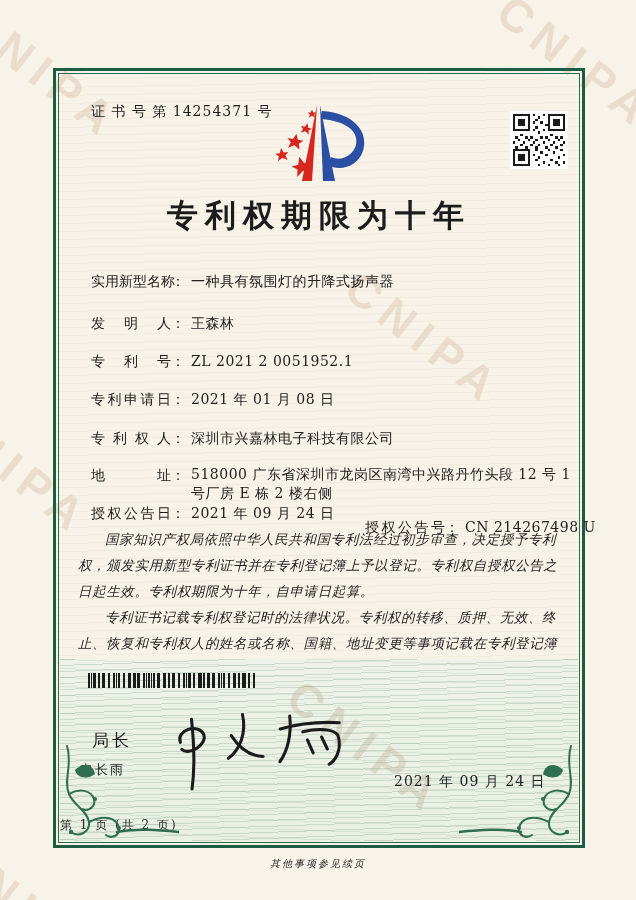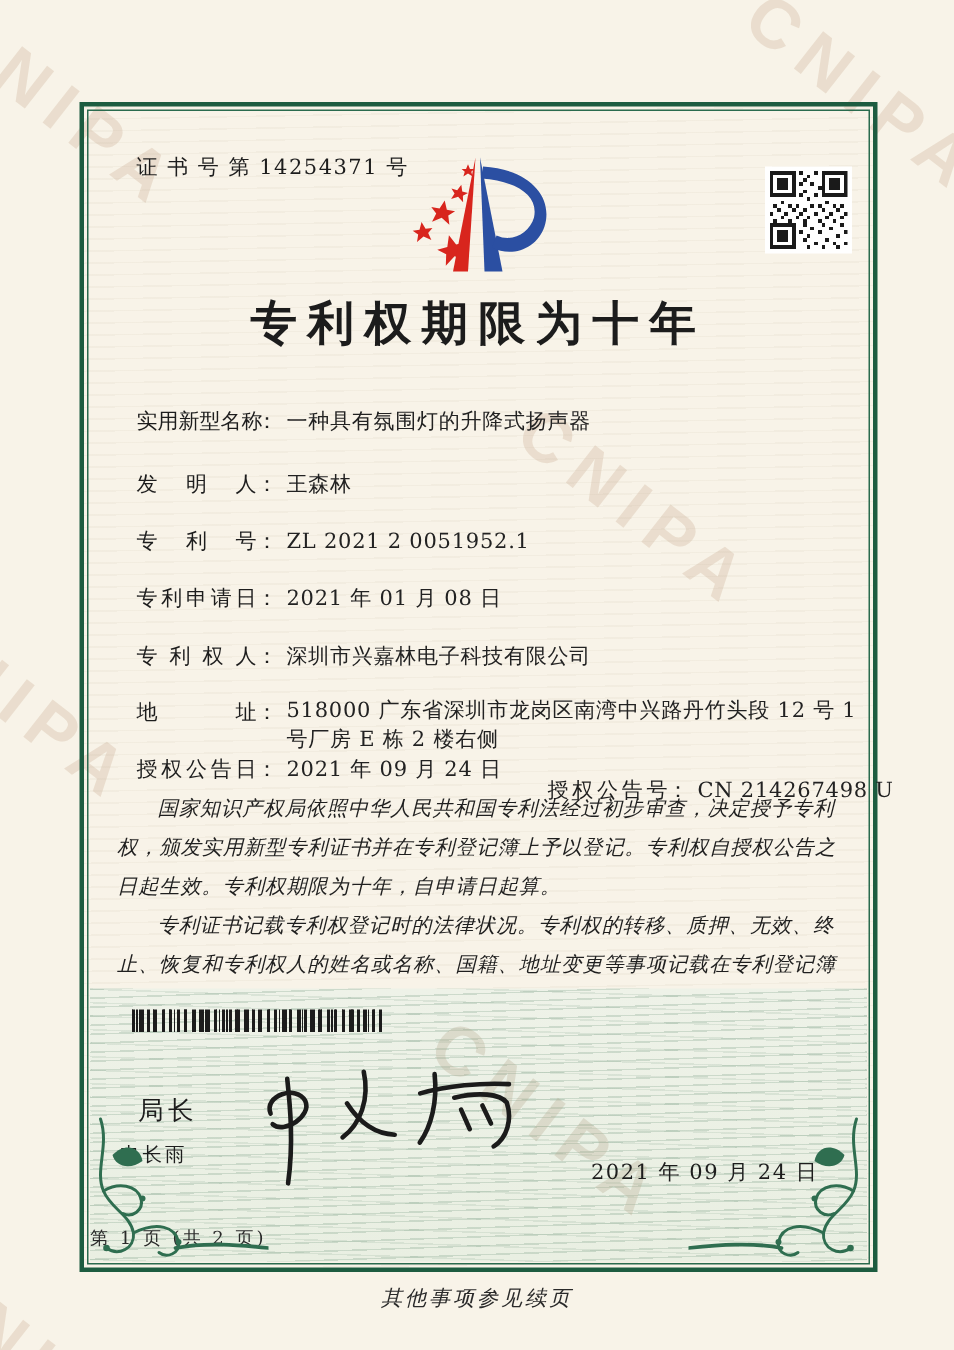--- a/index.html
+++ b/index.html
@@ -88,21 +88,21 @@
   .signer-name  { position:absolute; left:20px; top:102px; font-size:13px; letter-spacing:2px; color:#1d1d1d; }
   .signature { position:absolute; left:90px; top:40px; width:215px; height:95px; transform:rotate(-3deg); }
   .issue-date { position:absolute; left:334px; top:114px; font-size:14px; letter-spacing:1px; color:#1d1d1d; }
   .page-indicator { position:absolute; left:0; top:158px; width:100%; font-size:12px; letter-spacing:2px; color:#2a2a2a; }
   .ornament { position:absolute; bottom:0; width:120px; height:97px; }
   .orn-left  { left:-1px; }
   .orn-right { right:-1px; transform:scaleX(-1); }
   
   .continuation {
     position:absolute; left:0; top:857px; width:100%;
-    text-align:center; font-size:14px; letter-spacing:2px;
+    text-align:center; font-size:10px; letter-spacing:2px;
     font-style:italic; color:#2a2a2a; z-index:2;
   }
 </style>
 </head>
 <body>
 
 <div class="page">
 
   <div class="wm wm1">CNIPA</div>
   <div class="wm wm2">CNIPA</div>

